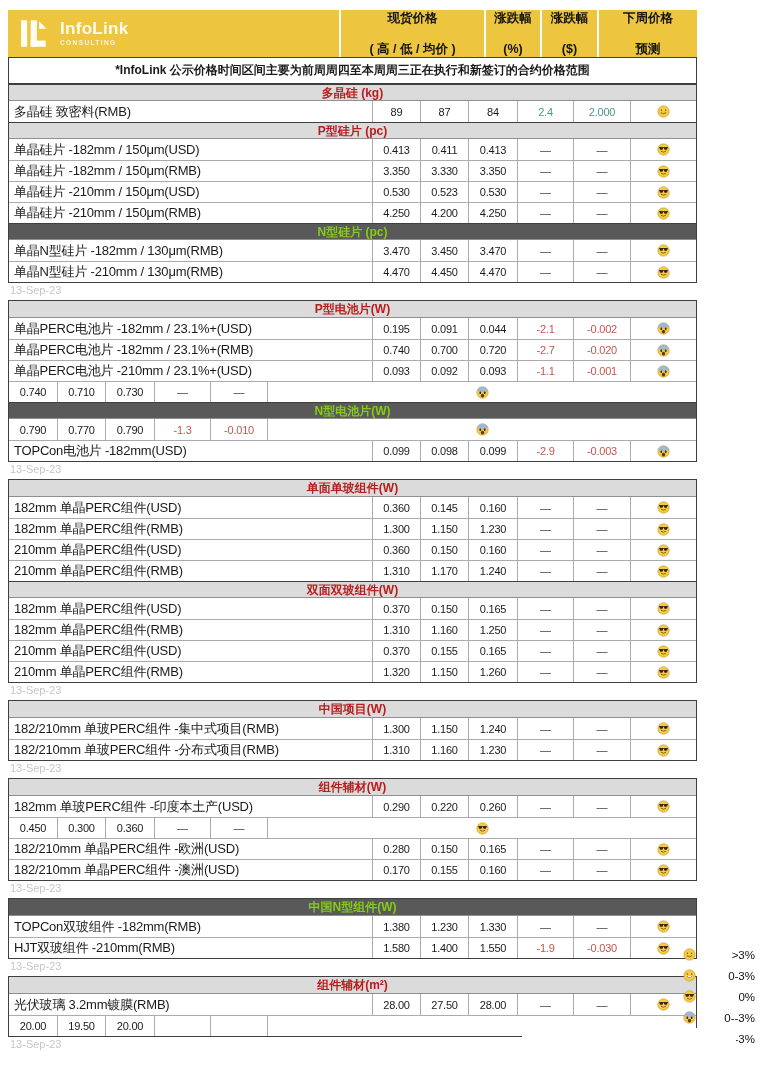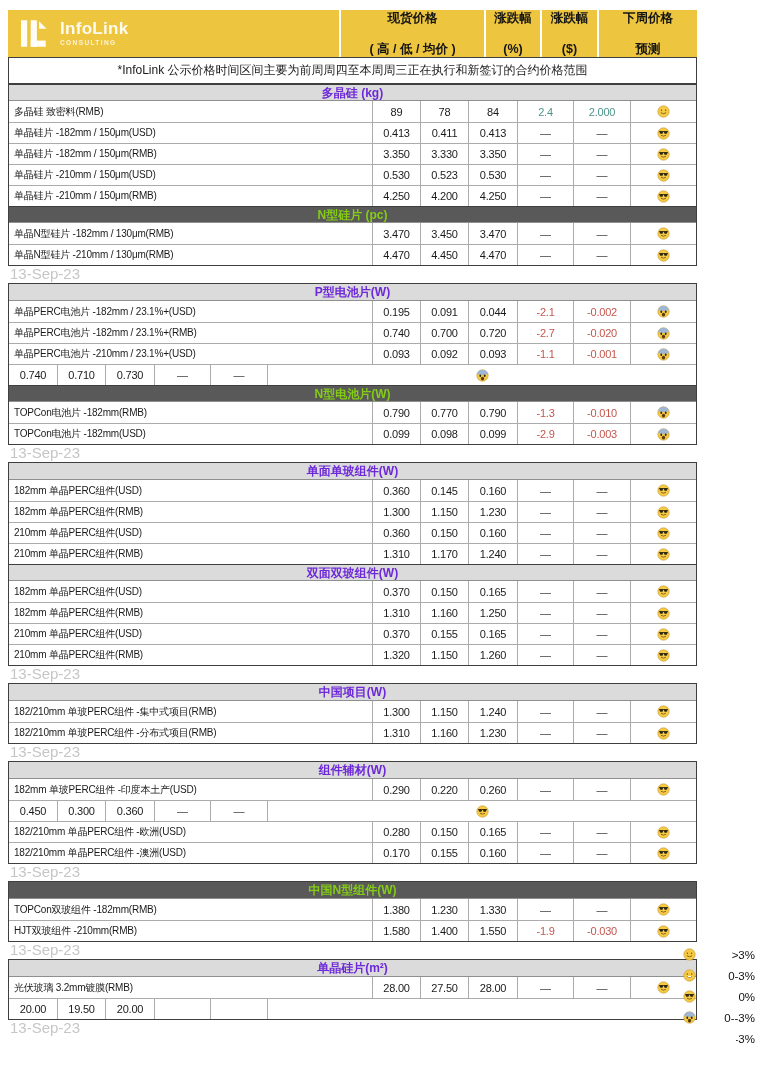--- a/index.html
+++ b/index.html
@@ -27,38 +27,38 @@
   .w-name{width:331px}.w-spot{width:145px}.w-pct{width:56px}.w-usd{width:57px}.w-face{flex:1}
 
   .logo-cell{flex-direction:row;justify-content:flex-start;padding-left:13px;gap:9px}
   .brand-text{display:flex;flex-direction:column;align-items:flex-start;line-height:1}
   .brand-name{color:#fff;font-size:17px;font-weight:bold;letter-spacing:.3px;opacity:.92}
   .brand-sub{color:#fff;font-size:6.5px;letter-spacing:1.4px;margin-top:3px;opacity:.8}
 
   
   .block{border:1.5px solid var(--frame);background:#fff}
   .note{height:26px;display:flex;align-items:center;justify-content:center;
-        font-weight:normal;font-size:12px;border-bottom:1.5px solid var(--frame)}
+        font-weight:bold;font-size:12px;border-bottom:1.5px solid var(--frame)}
   .sec-title{height:17px;line-height:17px;text-align:center;font-weight:bold;font-size:12px;
              border-bottom:1px solid #8F8F8F}
   .sec-title:not(:first-child){border-top:1px solid var(--frame)}
-  .sec-title.light{background:var(--section-light);color:#6d28d9}
+  .sec-title.light{background:var(--section-light);color:#b91c1c}
   .sec-title.dark{background:var(--section-dark);color:#84cc16}
   .row{display:flex;height:21px;background:#fff}
   .row + .row{border-top:1px solid var(--grid)}
   .cell{display:flex;align-items:center;justify-content:center;font-size:11px;letter-spacing:-.2px}
   .cell + .cell{border-left:1px solid var(--grid)}
-  .cell.name{width:363px;justify-content:flex-start;padding-left:5px;font-size:10px}
+  .cell.name{width:363px;justify-content:flex-start;padding-left:5px;font-size:13px}
   .c-high{width:48px}.c-low{width:48px}.c-avg{width:49px}.c-pct{width:56px}.c-usd{width:57px}
   .cell.face{flex:1}
   .up{color:var(--positive)}
   .down{color:var(--negative)}
   .flat{color:#3f3f3f}
 
-  .wm{height:17px;line-height:15px;font-size:15px;color:#C6C6C6;padding-left:2px}
+  .wm{height:17px;line-height:15px;font-size:11px;color:#C6C6C6;padding-left:2px}
 
   
   .legend{position:absolute;left:683px;top:944px;width:72px}
   .legend-item{display:flex;align-items:center;justify-content:space-between;height:21px}
   .legend-ic{width:14px;display:flex;align-items:center}
   .legend-label{font-size:11.5px;color:#111;text-align:right;flex:1}
 
   
   .overlay-box{position:absolute;left:522px;top:1028px;width:214px;height:27px;background:#fff;z-index:5}
 </style>
@@ -97,33 +97,34 @@
     </div>
   </div>
 
   <div>
       <div class="block">
         <div class="note">*InfoLink 公示价格时间区间主要为前周周四至本周周三正在执行和新签订的合约价格范围</div>
         <div class="sec-title light">多晶硅 (kg)</div>
         <div class="row">
           <div class="cell name">多晶硅 致密料(RMB)</div>
           <div class="cell c-high">89</div>
-          <div class="cell c-low">78</div>
+          <div class="cell c-low">87</div>
           <div class="cell c-avg">84</div>
           <div class="cell c-pct up">2.4</div>
           <div class="cell c-usd up">2.000</div>
           <div class="cell face">
             <svg viewBox="0 0 20 20" width="13" height="13">
               <circle cx="10" cy="10" r="8.7" fill="#F6CB43" stroke="#CFA23A" stroke-width="1.2"></circle>
               <circle cx="6.8" cy="8" r="1.1" fill="#6F5414"></circle>
               <circle cx="13.2" cy="8" r="1.1" fill="#6F5414"></circle>
               <path d="M6.3 12.2 Q10 15.2 13.7 12.2" stroke="#6F5414" stroke-width="1.3" fill="none" stroke-linecap="round"></path>
             </svg>
           </div>
         </div>
+        <div class="sec-title light">P型硅片 (pc)</div>
         <div class="row">
           <div class="cell name">单晶硅片 -182mm / 150μm(USD)</div>
           <div class="cell c-high">0.413</div>
           <div class="cell c-low">0.411</div>
           <div class="cell c-avg">0.413</div>
           <div class="cell c-pct flat">—</div>
           <div class="cell c-usd flat">—</div>
           <div class="cell face">
             <svg viewBox="0 0 20 20" width="13" height="13">
               <circle cx="10" cy="10" r="8.7" fill="#F6CB43" stroke="#CFA23A" stroke-width="1.2"></circle>
@@ -286,21 +287,20 @@
               <circle cx="10" cy="10" r="8.7" fill="#F6CB43" stroke="#CFA23A" stroke-width="1.2"></circle>
               <path d="M1.6 7.6 A8.7 8.7 0 0 1 18.4 7.6 Q10 10.6 1.6 7.6 Z" fill="#9FB6D4"></path>
               <ellipse cx="6.6" cy="10.4" rx="1.4" ry="1.9" fill="#2E2614"></ellipse>
               <ellipse cx="13.4" cy="10.4" rx="1.4" ry="1.9" fill="#2E2614"></ellipse>
               <ellipse cx="10" cy="14.8" rx="2.5" ry="2.9" fill="#5C3A11"></ellipse>
             </svg>
           </div>
         </div>
         <div class="sec-title dark">N型电池片(W)</div>
         <div class="row">
-          <div class="cell name">TOPCon电池片 -182mm(RMB)</div>
           <div class="cell c-high">0.790</div>
           <div class="cell c-low">0.770</div>
           <div class="cell c-avg">0.790</div>
           <div class="cell c-pct down">-1.3</div>
           <div class="cell c-usd down">-0.010</div>
           <div class="cell face">
             <svg viewBox="0 0 20 20" width="13" height="13">
               <circle cx="10" cy="10" r="8.7" fill="#F6CB43" stroke="#CFA23A" stroke-width="1.2"></circle>
               <path d="M1.6 7.6 A8.7 8.7 0 0 1 18.4 7.6 Q10 10.6 1.6 7.6 Z" fill="#9FB6D4"></path>
               <ellipse cx="6.6" cy="10.4" rx="1.4" ry="1.9" fill="#2E2614"></ellipse>
@@ -610,21 +610,21 @@
               <rect x="3.2" y="6.4" width="13.6" height="1.4" fill="#2E2614"></rect>
               <rect x="4.2" y="6.4" width="4.9" height="3.8" rx="1.2" fill="#2E2614"></rect>
               <rect x="10.9" y="6.4" width="4.9" height="3.8" rx="1.2" fill="#2E2614"></rect>
               <path d="M6.6 13 Q10 15.6 13.4 13" stroke="#6F5414" stroke-width="1.3" fill="none" stroke-linecap="round"></path>
             </svg>
           </div>
         </div>
       </div>
       <div class="wm">13-Sep-23</div>
       <div class="block">
-        <div class="sec-title light">单晶硅片(m²)</div>
+        <div class="sec-title light">组件辅材(m²)</div>
         <div class="row">
           <div class="cell name">光伏玻璃 3.2mm镀膜(RMB)</div>
           <div class="cell c-high">28.00</div>
           <div class="cell c-low">27.50</div>
           <div class="cell c-avg">28.00</div>
           <div class="cell c-pct flat">—</div>
           <div class="cell c-usd flat">—</div>
           <div class="cell face">
             <svg viewBox="0 0 20 20" width="13" height="13">
               <circle cx="10" cy="10" r="8.7" fill="#F6CB43" stroke="#CFA23A" stroke-width="1.2"></circle>

